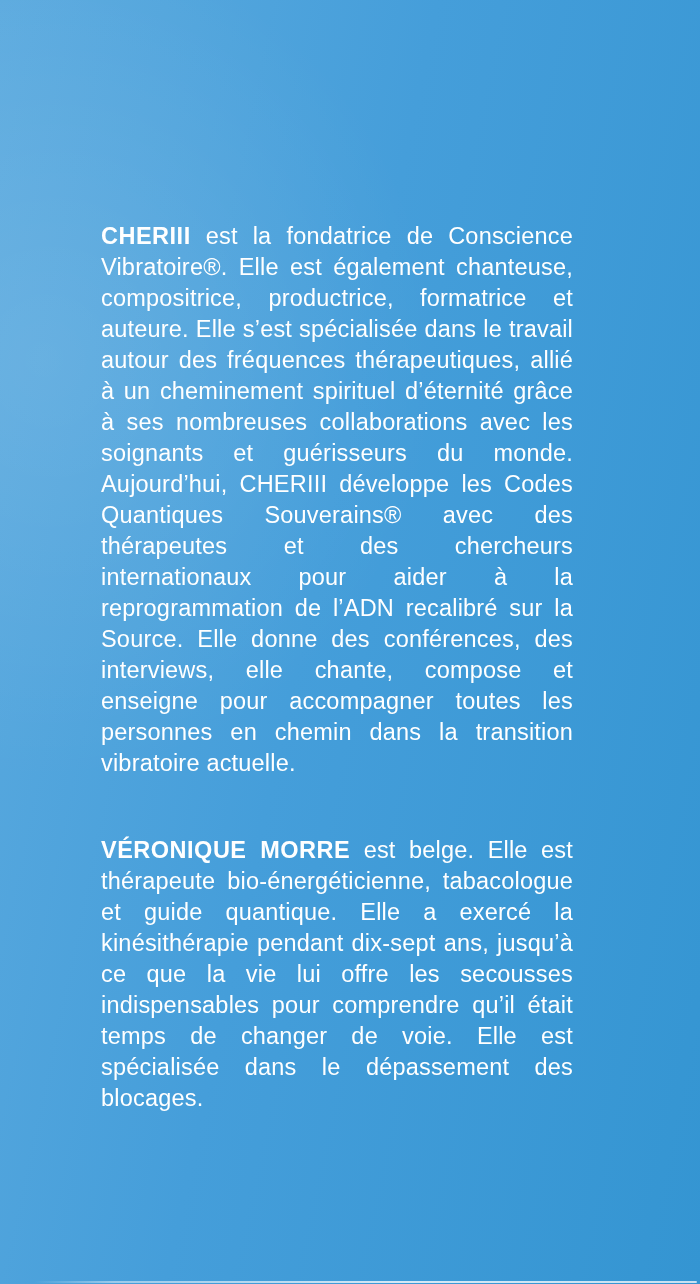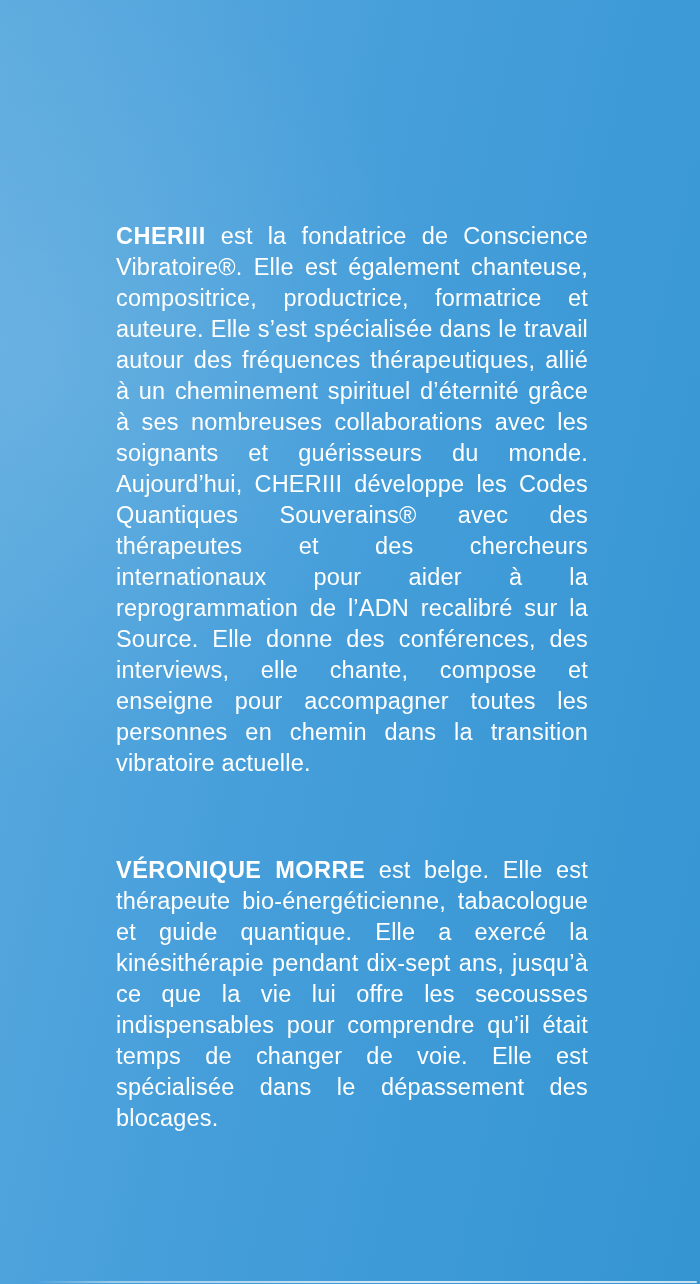--- a/index.html
+++ b/index.html
@@ -18,37 +18,37 @@
     height: 1284px;
     background:
       radial-gradient(ellipse 95% 55% at 6% 28%, rgba(255,255,255,0.10), rgba(255,255,255,0) 60%),
       linear-gradient(102deg,
         var(--bg-top-left, #5dabdf) 0%,
         var(--bg-mid, #459eda) 45%,
         var(--bg-bottom-right, #3495d2) 100%);
   }
   .text-block {
     position: absolute;
-    left: 116px;
+    left: 101px;
     top: 221px;
     width: 472px;
     color: var(--text, #ffffff);
     font-family: "Liberation Sans", sans-serif;
     font-size: 23.5px;
     line-height: 31px;
     letter-spacing: 0.2px;
     text-align: justify;
     text-justify: inter-word;
   }
   .para {
     margin: 0;
     text-align-last: left;
   }
   .para + .para {
-    margin-top: 76px;
+    margin-top: 56px;
   }
   .lead {
     font-weight: 700;
     letter-spacing: 0.5px;
   }
   .page-edge {
     position: absolute;
     left: 34px;
     right: 3px;
     bottom: 1px;

